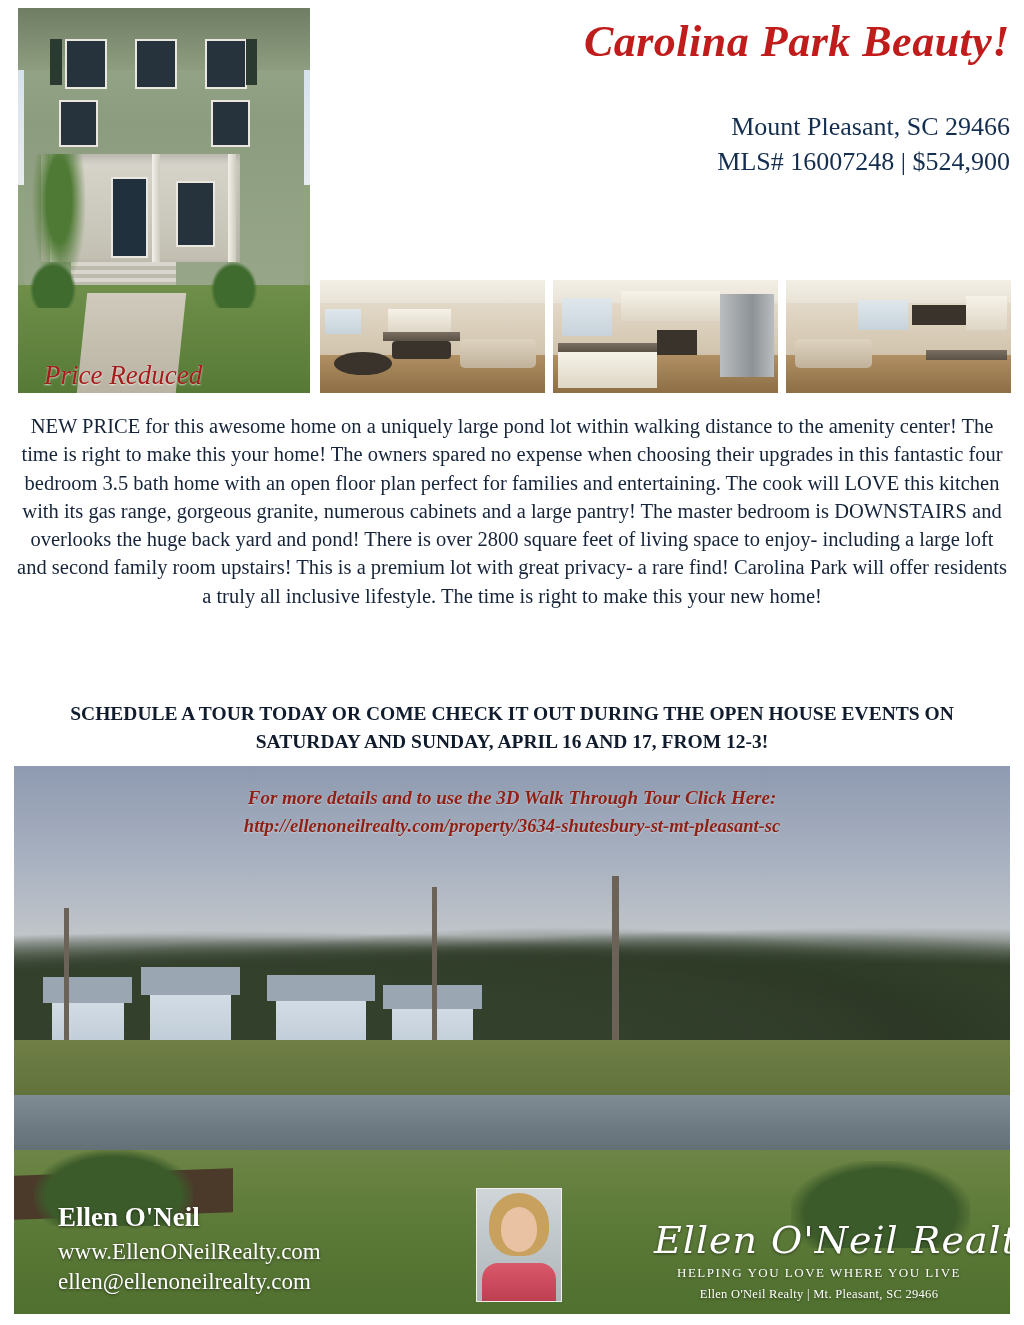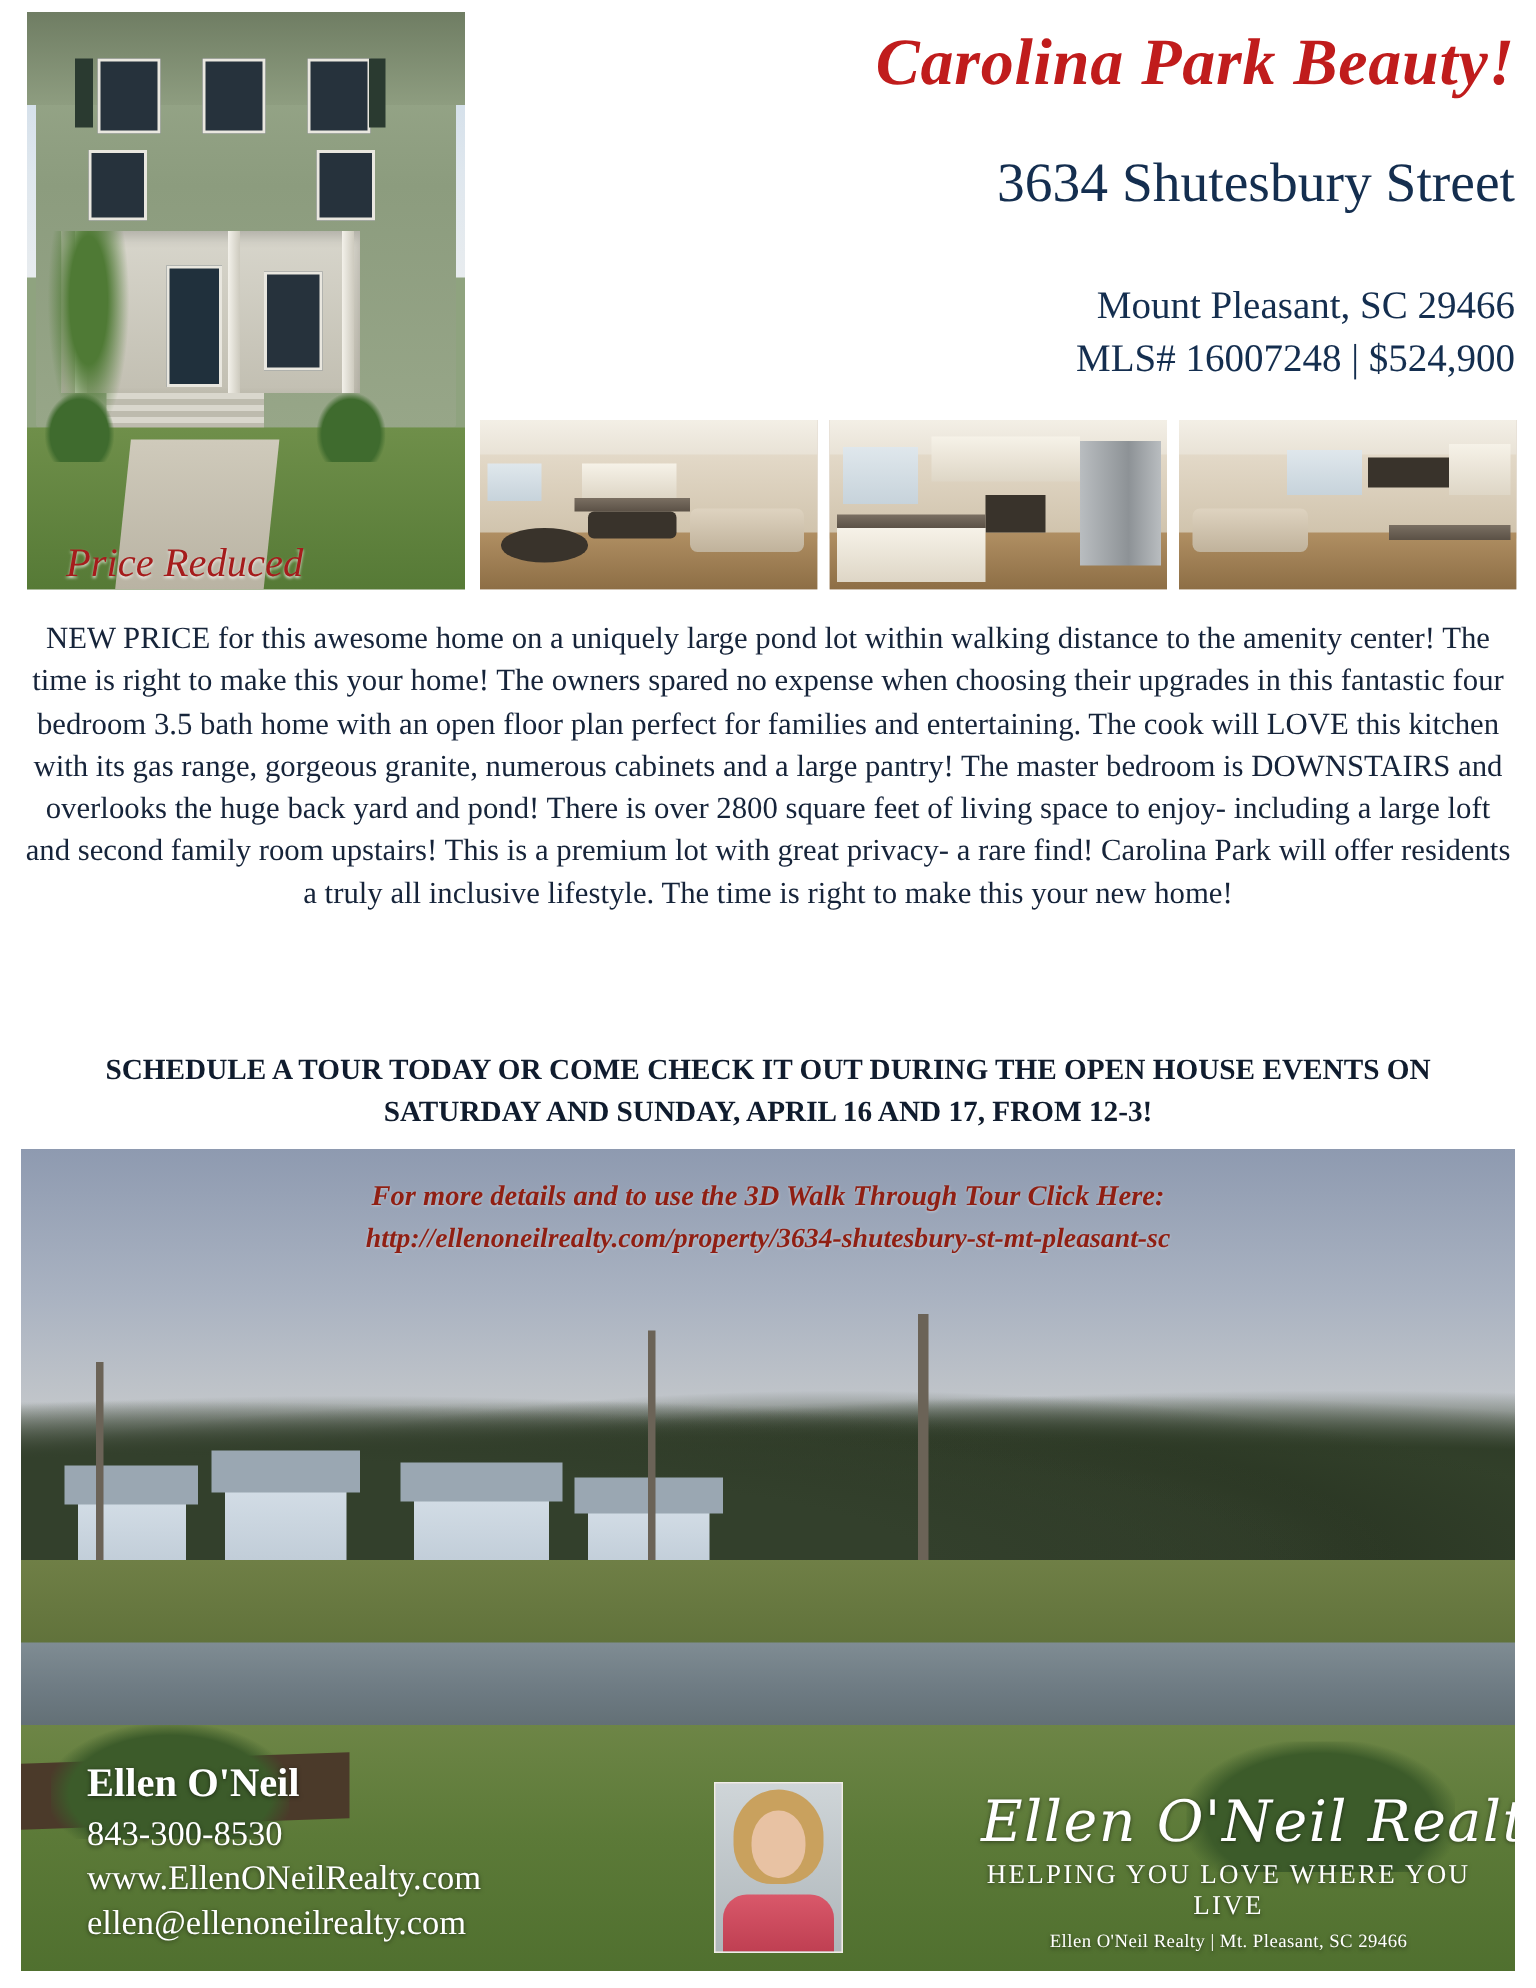--- a/index.html
+++ b/index.html
@@ -349,21 +349,21 @@
   }
   .logo-script {
     font-family: "DejaVu Serif", serif;
     font-style: italic;
     font-size: 38px;
     line-height: 1.05;
     letter-spacing: 1px;
     white-space: nowrap;
   }
   .logo-tag {
-    font-size: 18px;
+    font-size: 13px;
     letter-spacing: 1.5px;
     margin-top: 4px;
   }
   .logo-sub {
     font-size: 12.5px;
     margin-top: 6px;
     letter-spacing: .3px;
   }
 </style>
 </head>
@@ -395,21 +395,20 @@
       <div class="walk"></div>
       <div class="palm"></div>
       <div class="bush" style="left:4%;"></div>
       <div class="bush" style="left:66%;"></div>
     </div>
 
     <div class="price-reduced">Price Reduced</div>
 
     <div class="title-block">
       <div class="doc-title">Carolina Park Beauty!</div>
-      <div class="address">3634 Shutesbury Street</div>
       <div class="citystate">Mount Pleasant, SC 29466</div>
       <div class="mls">MLS# 16007248 | $524,900</div>
     </div>
 
     <div class="thumbs">
 
       <div class="thumb">
         <div class="ceil"></div>
         <div class="wall"></div>
         <div class="floor"></div>
@@ -477,21 +476,20 @@
     <div class="bp-shrub" style="left:2%;top:70%;width:16%;height:14%;"></div>
     <div class="bp-shrub" style="right:4%;top:72%;width:18%;height:16%;"></div>
 
     <div class="tour-link">
       <span>For more details and to use the 3D Walk Through Tour Click Here:</span>
       <span class="tour-url">http://ellenoneilrealty.com/property/3634-shutesbury-st-mt-pleasant-sc</span>
     </div>
 
     <div class="agent">
       <div class="agent-name">Ellen O'Neil</div>
-      <div class="agent-line">843-300-8530</div>
       <div class="agent-line">www.EllenONeilRealty.com</div>
       <div class="agent-line">ellen@ellenoneilrealty.com</div>
     </div>
 
     <div class="agent-photo">
       <div class="ap-bg"></div>
       <div class="ap-hair"></div>
       <div class="ap-face"></div>
       <div class="ap-body"></div>
     </div>

